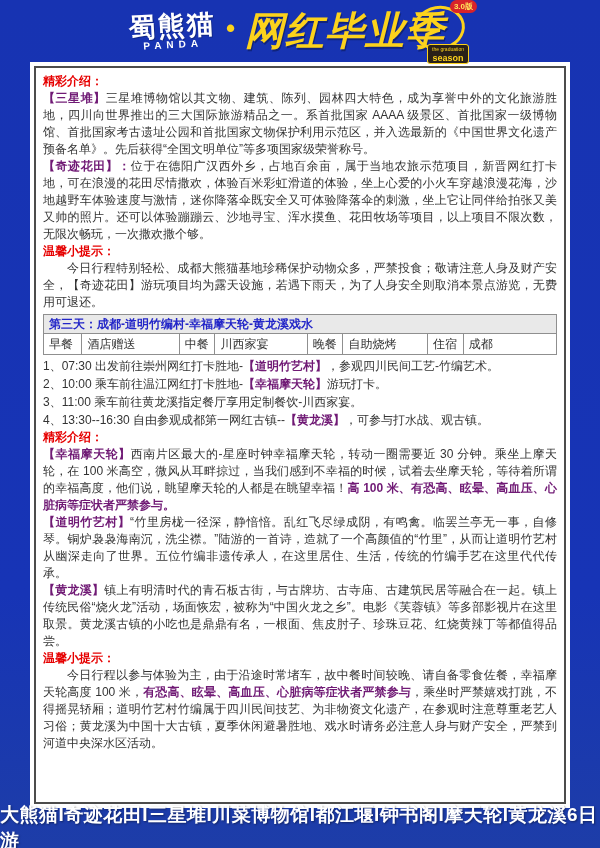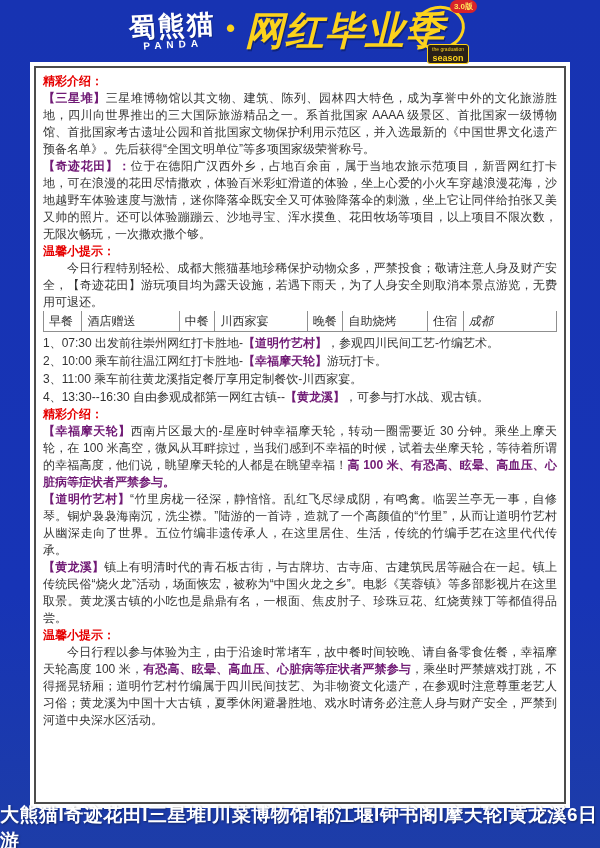--- a/index.html
+++ b/index.html
@@ -69,21 +69,21 @@
     color:#2326c8; font-weight:700; font-size:12px;
     line-height:16px; padding:1px 5px;
   }
   .meal-row {
     display:flex;
     border:1px solid #8f8f8f; border-top:none;
     margin-bottom:2px;
     font-size:12px; line-height:20px;
   }
   .mcell { padding:0 5px; border-right:1px solid #8f8f8f; white-space:nowrap; overflow:hidden; }
-  .mcell:last-child { border-right:none;font-style:italic; }
+  .mcell:last-child { border-right:none; }
   .c1{width:7.5%} .c2{width:19%} .c3{width:7%} .c4{width:18%}
   .c5{width:7%} .c6{width:16.5%} .c7{width:7%} .c8{flex:1}
 
   
   .footer {
     flex:0 0 40px; height:40px;
     display:flex; align-items:center; justify-content:center;
     color:#ffffff; font-weight:900; font-size:19px; letter-spacing:0.5px;
     text-shadow:1px 1px 2px rgba(0,0,0,.4);
   }
@@ -116,20 +116,21 @@
 
       <p class="heading-red">精彩介绍：</p>
 
       <p class="para"><b>【三星堆】</b><span>三星堆博物馆以其文物、建筑、陈列、园林四大特色，成为享誉中外的文化旅游胜地，四川向世界推出的三大国际旅游精品之一。系首批国家 AAAA 级景区、首批国家一级博物馆、首批国家考古遗址公园和首批国家文物保护利用示范区，并入选最新的《中国世界文化遗产预备名单》。先后获得“全国文明单位”等多项国家级荣誉称号。</span></p>
 
       <p class="para"><b>【奇迹花田】：</b><span>位于在德阳广汉西外乡，占地百余亩，属于当地农旅示范项目，新晋网红打卡地，可在浪漫的花田尽情撒欢，体验百米彩虹滑道的体验，坐上心爱的小火车穿越浪漫花海，沙地越野车体验速度与激情，迷你降落伞既安全又可体验降落伞的刺激，坐上它让同伴给拍张又美又帅的照片。还可以体验蹦蹦云、沙地寻宝、浑水摸鱼、花田牧场等项目，以上项目不限次数，无限次畅玩，一次撒欢撒个够。</span></p>
 
       <p class="heading-red">温馨小提示：</p>
       <p class="para indent">今日行程特别轻松、成都大熊猫基地珍稀保护动物众多，严禁投食；敬请注意人身及财产安全，【奇迹花田】游玩项目均为露天设施，若遇下雨天，为了人身安全则取消本景点游览，无费用可退还。</p>
 
+      <div class="day-bar">第三天：成都-道明竹编村-幸福摩天轮-黄龙溪戏水</div>
       <div class="meal-row">
         <span class="mcell c1">早餐</span>
         <span class="mcell c2">酒店赠送</span>
         <span class="mcell c3">中餐</span>
         <span class="mcell c4">川西家宴</span>
         <span class="mcell c5">晚餐</span>
         <span class="mcell c6">自助烧烤</span>
         <span class="mcell c7">住宿</span>
         <span class="mcell c8">成都</span>
       </div>

